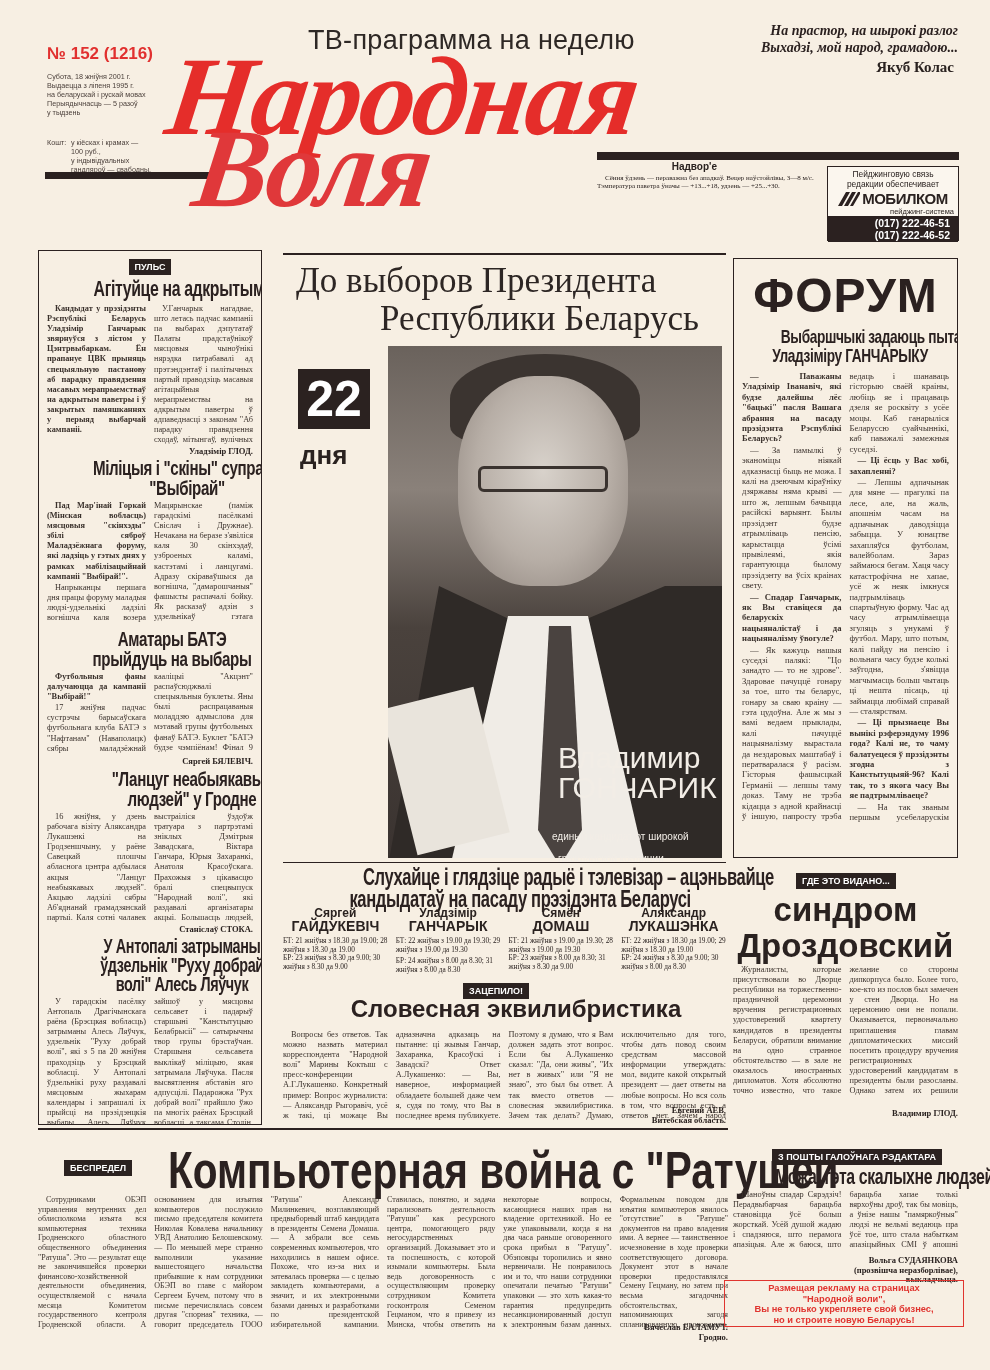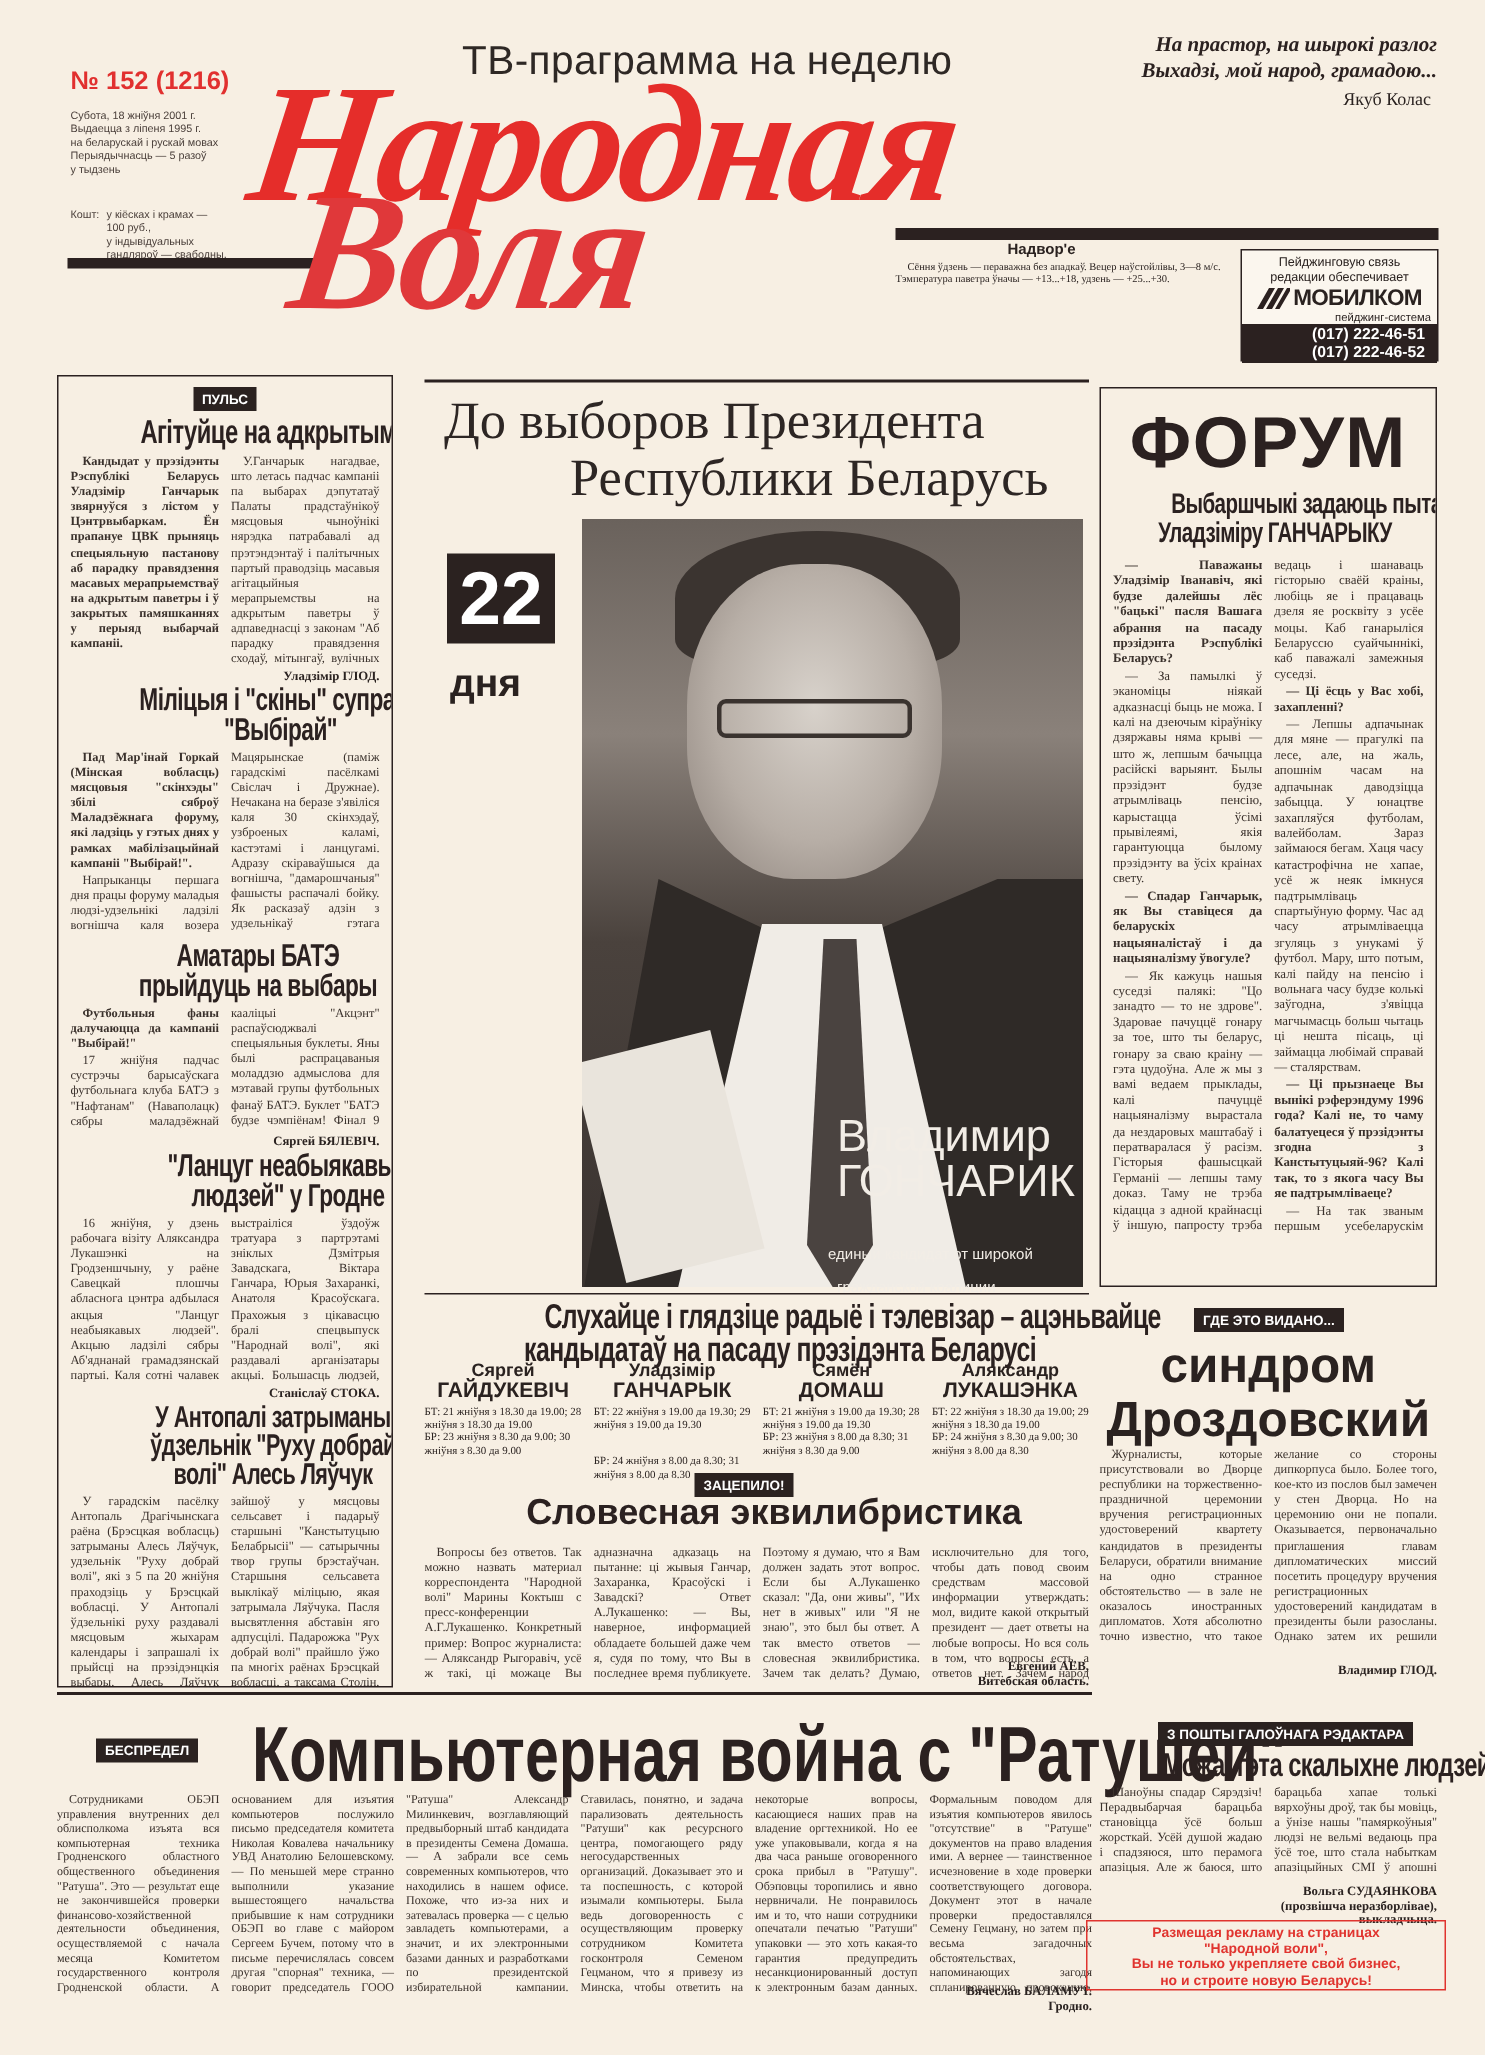--- a/index.html
+++ b/index.html
@@ -19,21 +19,21 @@
 
   
   #issue-no { left: 47px; top: 44px; color: #e1302f; font-family: "Liberation Sans", sans-serif; font-weight: 700; font-size: 17px; }
   #issue-meta { left: 47px; top: 72px; font-family: "Liberation Sans", sans-serif; font-size: 7.2px; line-height: 9px; color: #4a3f3a; width: 110px; }
   #price { left: 47px; top: 138px; font-family: "Liberation Sans", sans-serif; font-size: 7.2px; line-height: 9px; color: #4a3f3a; display: grid; grid-template-columns: 24px 1fr; }
   #price-rule { left: 45px; top: 172px; width: 176px; height: 7px; }
   #tv-line { left: 308px; top: 25px; font-family: "Liberation Sans", sans-serif; font-size: 27px; color: #2e2825; letter-spacing: 0.3px; }
   #logo-1 { left: 168px; top: 40px; font-family: "Liberation Serif", serif; font-weight: 700; font-style: italic; font-size: 112px; color: #e52d2a; letter-spacing: -2px; line-height: 1; transform: skewX(-8deg); }
   #logo-2 { left: 195px; top: 112px; font-family: "Liberation Serif", serif; font-weight: 700; font-style: italic; font-size: 112px; color: #e0383a; letter-spacing: -2px; line-height: 1; transform: skewX(-8deg); }
   #motto { right: 32px; top: 22px; text-align: right; font-style: italic; font-weight: 700; font-size: 14px; line-height: 17px; color: #2b2120; }
-  #motto-author { right: 36px; top: 59px; font-size: 12px; font-weight: 400; }
+  #motto-author { right: 36px; top: 59px; font-size: 15px; font-weight: 700; }
   #mast-rule { left: 597px; top: 152px; width: 362px; height: 8px; }
   #weather-title { left: 597px; top: 161px; width: 120px; font-family: "Liberation Sans", sans-serif; font-weight: 700; font-size: 10px; text-align: right; }
   #weather-text { left: 597px; top: 174px; width: 235px; font-size: 7px; line-height: 8.4px; text-indent: 8px; }
   #pager { left: 827px; top: 166px; width: 132px; height: 75px; border: 1.5px solid #2b2120; background: #fbf6ee; }
   #pager .l1 { font-family: "Liberation Sans", sans-serif; font-size: 8.4px; text-align: center; line-height: 10px; padding-top: 2px; }
   #pager .brand { display: flex; align-items: center; justify-content: center; gap: 2px; margin-top: 1px; }
   #pager .brand-name { font-family: "Liberation Sans", sans-serif; font-weight: 700; font-size: 15px; letter-spacing: -0.5px; }
   #pager .sub { font-family: "Liberation Sans", sans-serif; font-size: 7.5px; text-align: right; padding-right: 4px; }
   #pager .phones { background: #2b2120; color: #fff; font-family: "Liberation Sans", sans-serif; font-weight: 700; font-size: 10.5px; text-align: right; padding: 1px 8px; line-height: 12px; }
 
@@ -226,21 +226,21 @@
   <div class="cand">
     <div class="first">Сяргей</div>
     <div class="last">ГАЙДУКЕВІЧ</div>
     <div class="sched">БТ: 21 жніўня з 18.30 да 19.00; 28 жніўня з 18.30 да 19.00</div>
     <div class="sched" style="margin-top:0">БР: 23 жніўня з 8.30 да 9.00; 30 жніўня з 8.30 да 9.00</div>
   </div>
   <div class="cand">
     <div class="first">Уладзімір</div>
     <div class="last">ГАНЧАРЫК</div>
     <div class="sched">БТ: 22 жніўня з 19.00 да 19.30; 29 жніўня з 19.00 да 19.30</div>
-    <div class="sched" style="margin-top:16px">БР: 24 жніўня з 8.00 да 8.30; 31 жніўня з 8.00 да 8.30</div>
+    <div class="sched" style="margin-top:3px">БР: 24 жніўня з 8.00 да 8.30; 31 жніўня з 8.00 да 8.30</div>
   </div>
   <div class="cand">
     <div class="first">Сямён</div>
     <div class="last">ДОМАШ</div>
     <div class="sched">БТ: 21 жніўня з 19.00 да 19.30; 28 жніўня з 19.00 да 19.30</div>
     <div class="sched" style="margin-top:0">БР: 23 жніўня з 8.00 да 8.30; 31 жніўня з 8.30 да 9.00</div>
   </div>
   <div class="cand">
     <div class="first">Аляксандр</div>
     <div class="last">ЛУКАШЭНКА</div>

